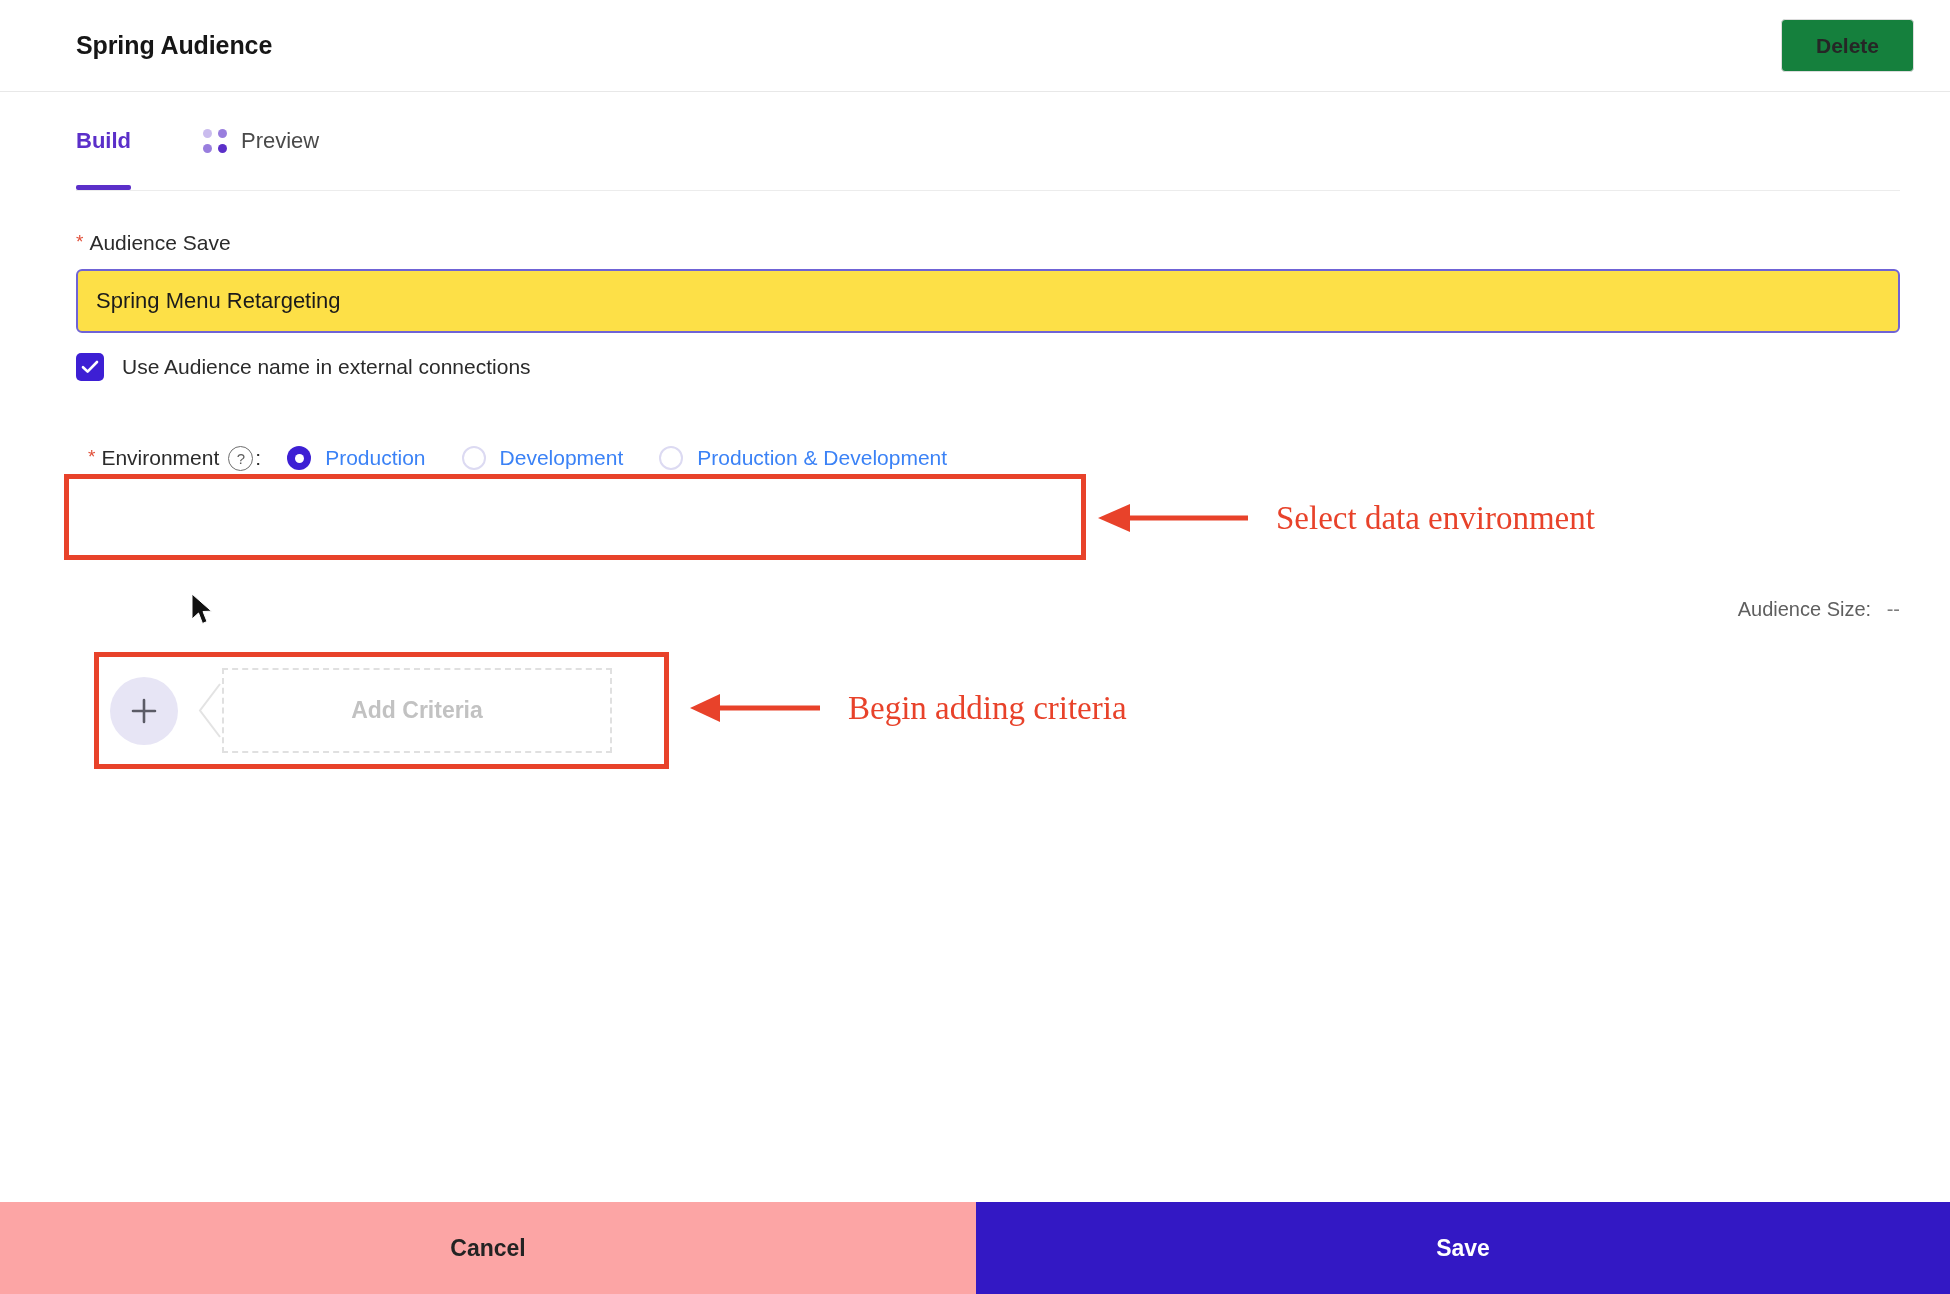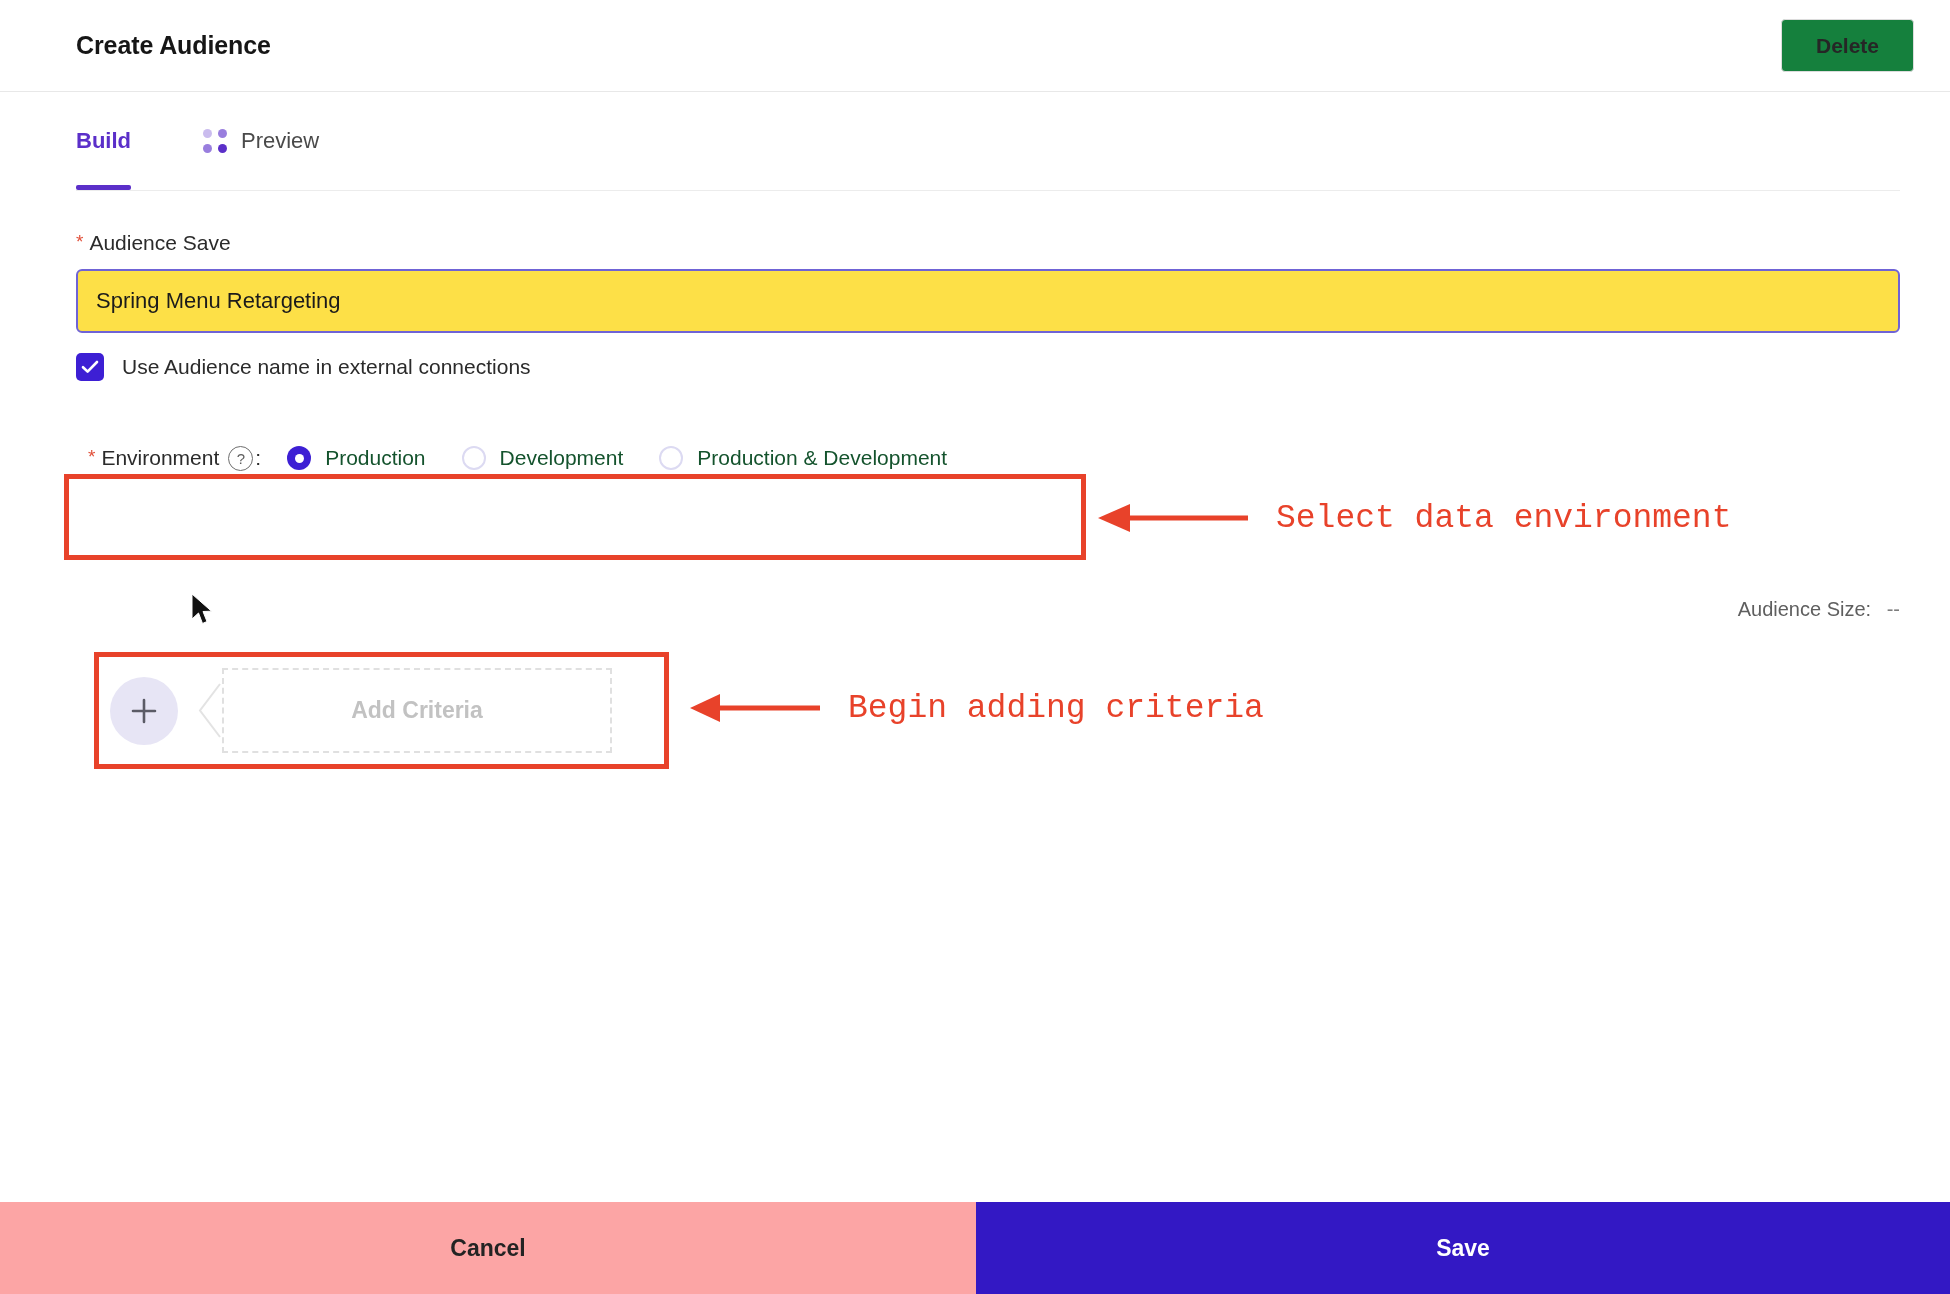--- a/index.html
+++ b/index.html
@@ -207,21 +207,21 @@
     align-items: center;
     margin-left: 26px;
     gap: 36px;
   }
   .radio-opt {
     display: flex;
     align-items: center;
     gap: 14px;
     cursor: pointer;
     font-size: 21px;
-    color: #14532d;
+    color: #3b82f6;
     white-space: nowrap;
   }
   .radio {
     width: 24px;
     height: 24px;
     border-radius: 50%;
     border: 2px solid #dcdaf2;
     background: #fff;
     box-sizing: border-box;
     flex: none;
@@ -308,21 +308,21 @@
     background: #fff;
   }
 
   
   .annotation {
     position: absolute;
     display: flex;
     align-items: center;
     color: #e8422a;
     font-size: 33px;
-    font-family: Liberation Mono, monospace;
+    font-family: Liberation Serif, serif;
     white-space: nowrap;
   }
   .anno-arrow {
     display: block;
     flex: none;
   }
   .anno-text { margin-left: 28px; }
 
   #anno-env  { left: 1098px; top: 498px; }
   #anno-crit { left: 690px;  top: 688px; }
@@ -368,21 +368,21 @@
     font-weight: bold;
     color: #ffffff;
     font-family: "Liberation Sans", sans-serif;
     cursor: pointer;
   }
 </style>
 </head>
 <body>
 
 <div class="header">
-  <div class="header-title">Create Audience</div>
+  <div class="header-title">Spring Audience</div>
   <button class="delete-btn">Delete</button>
 </div>
 
 <div class="tabs-wrap">
   <div class="tabs">
     <div class="tab active">
       <span>Build</span>
     </div>
     <div class="tab inactive">
       <span class="dots-icon">

